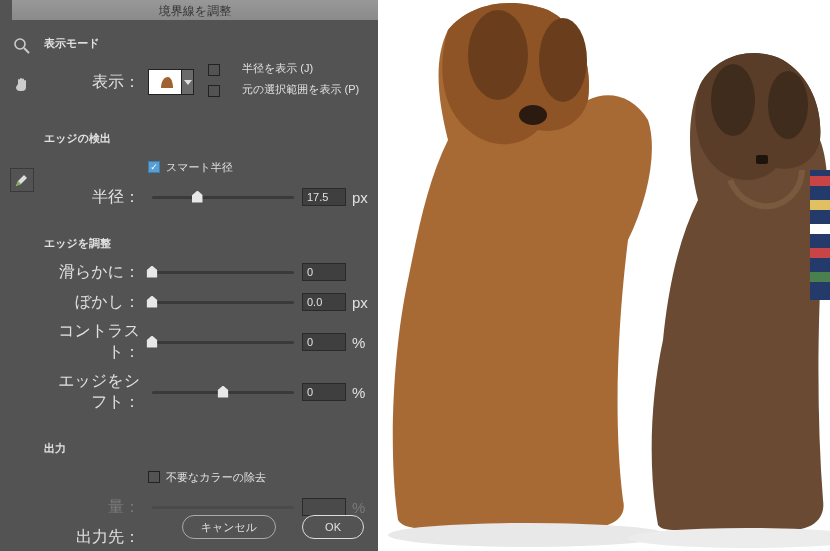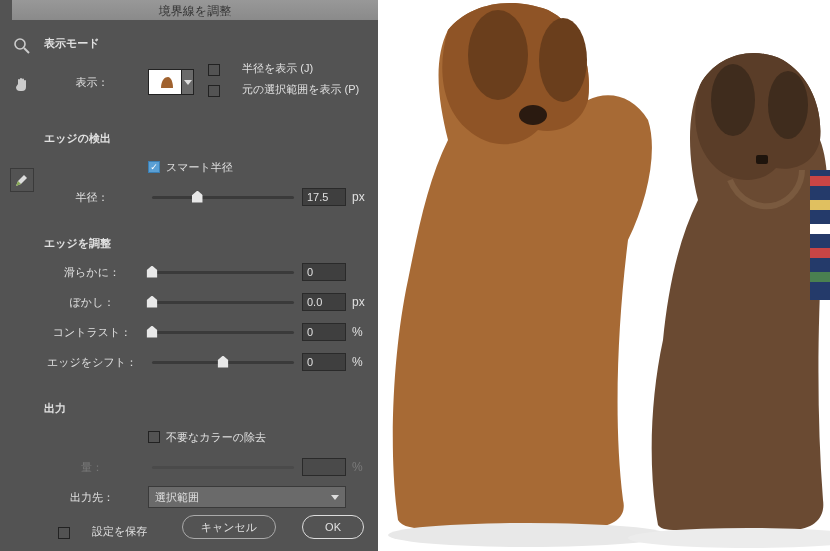--- a/index.html
+++ b/index.html
@@ -7,31 +7,31 @@
 .panel { width: 378px; height: 551px; background: #535353; color: #e0e0e0; display: flex; font-size: 11px; position: relative; }
 .toolbar { width: 44px; display: flex; flex-direction: column; align-items: center; padding-top: 36px; gap: 18px; }
 .tool-icon { width: 20px; height: 20px; display: flex; align-items: center; justify-content: center; cursor: pointer; }
 .tool-box { width: 24px; height: 24px; border: 1px solid #3a3a3a; background: #535353; display: flex; align-items: center; justify-content: center; cursor: pointer; }
 .content { flex: 1; padding-right: 12px; }
 .title { text-align: center; padding: 3px 0 10px 0; font-size: 12px; color: #333; background: linear-gradient(#989898, #8a8a8a); position: absolute; left: 12px; right: 0; top: 0; height: 20px; line-height: 16px; }
 .section { margin-bottom: 16px; }
 .section-title { font-size: 11px; font-weight: bold; margin: 0 0 10px 0; padding-top: 12px; }
 .first-section { padding-top: 24px; }
 .row { display: flex; align-items: center; margin-bottom: 8px; min-height: 22px; }
-.label { width: 104px; text-align: center; padding-right: 8px; font-size: 11px; }
+.label { width: 104px; text-align: right; padding-right: 8px; font-size: 16px; }
 .thumb { width: 34px; height: 26px; background: #fff; border: 1px solid #222; display: inline-flex; align-items: center; justify-content: center; position: relative; }
 .thumb-drop { width: 12px; height: 26px; background: #6a6a6a; border: 1px solid #222; border-left: none; display: inline-flex; align-items: center; justify-content: center; }
 .checkbox-row { display: flex; align-items: flex-end; gap: 22px; margin-bottom: 6px; }
 .checkbox { width: 12px; height: 12px; border: 1px solid #222; background: #535353; display: inline-flex; align-items: center; justify-content: center; cursor: pointer; }
 .checkbox.checked { background: #5a9fd4; border-color: #3a7fb4; }
 .checkbox.checked::after { content: "✓"; color: #fff; font-size: 9px; line-height: 1; }
 .slider-track { flex: 1; height: 3px; background: #3a3a3a; border-radius: 2px; position: relative; margin: 0 8px 0 4px; cursor: pointer; }
 .slider-thumb { position: absolute; top: -5px; width: 11px; height: 12px; background: #e8e8e8; clip-path: polygon(50% 0, 100% 40%, 100% 100%, 0 100%, 0 40%); transform: translateX(-50%); cursor: grab; }
 .value-input { width: 44px; height: 18px; background: #3f3f3f; border: 1px solid #2a2a2a; color: #e0e0e0; font-size: 11px; padding: 0 4px; }
-.unit { width: 20px; padding-left: 6px; font-size: 12px; }
+.unit { width: 20px; padding-left: 6px; font-size: 15px; }
 .select { flex: 1; height: 22px; background: #6a6a6a; border: 1px solid #3a3a3a; color: #e0e0e0; font-size: 11px; padding: 0 6px; display: flex; align-items: center; justify-content: space-between; cursor: pointer; }
 .disabled { color: #7a7a7a; }
 .footer { position: absolute; bottom: 12px; right: 14px; display: flex; gap: 26px; }
 .btn { height: 24px; padding: 0 18px; border-radius: 12px; border: 1px solid #aaa; background: transparent; color: #e0e0e0; font-size: 11px; cursor: pointer; display: flex; align-items: center; }
 .btn.primary { border: 1.5px solid #ddd; padding: 0 22px; }
 .preview { flex: 1; background: #fff; position: relative; overflow: hidden; }
 </style>
 </head>
 <body>
 
@@ -150,26 +150,20 @@
         <span style="margin-left:6px">不要なカラーの除去</span>
       </div>
       <div class="row disabled">
         <div class="label">量：</div>
         <div class="slider-track" style="background:#4a4a4a"></div>
         <input class="value-input" style="background: rgb(74, 74, 74); color: rgb(122, 122, 122);" disabled="">
         <span class="unit">%</span>
       </div>
       <div class="row">
         <div class="label">出力先：</div>
-        <div class="select">
-          <span>選択範囲</span>
-          <svg width="8" height="5" viewBox="0 0 8 5">
-              <path d="M0 0 L8 0 L4 5 z" fill="#ddd"></path>
-            </svg>
-        </div>
         <span class="unit"></span>
       </div>
     </div>
 
     <div class="checkbox-row" style="margin-top:8px;margin-left:14px">
       <span class="checkbox"></span>
       <span>設定を保存</span>
     </div>
   </div>
 

